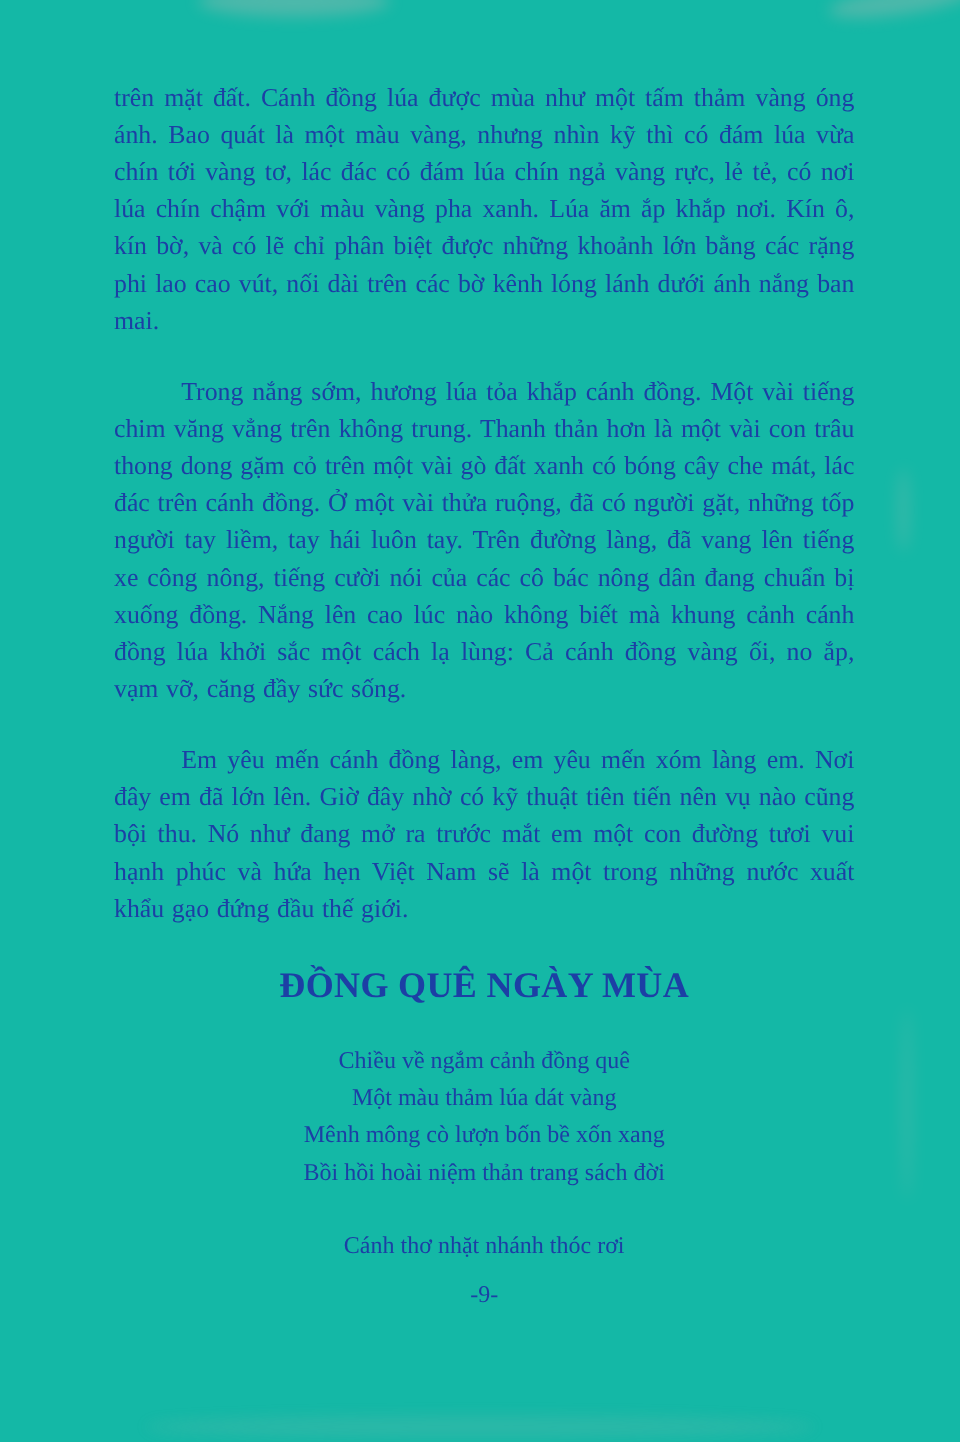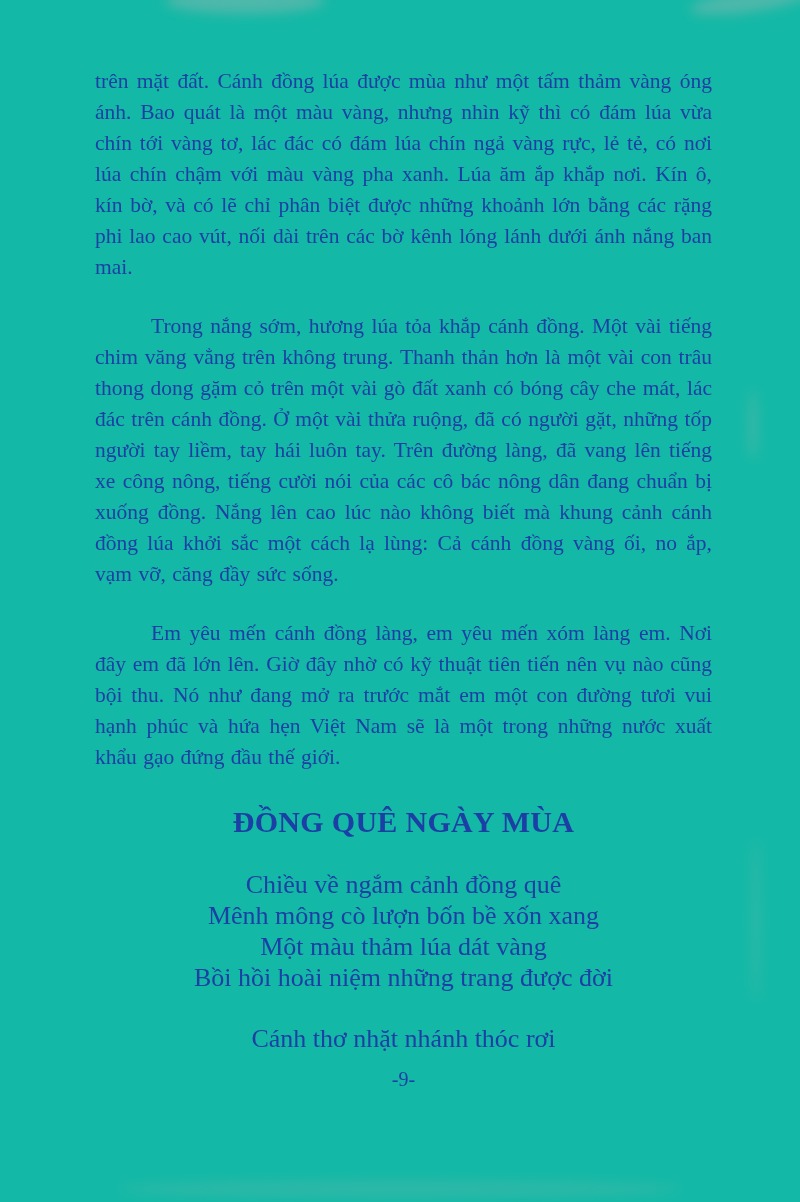--- a/index.html
+++ b/index.html
@@ -41,21 +41,21 @@
     font-size: 30px;
     font-weight: bold;
     text-align: center;
     letter-spacing: 0.3px;
   }
   .stanza {
     margin-top: 30px;
     text-align: center;
   }
   .stanza .poem-line {
-    font-size: 26px;
+    font-size: 20px;
     line-height: 31px;
   }
   .page-number {
     margin-top: 14px;
     text-align: center;
     font-size: 20px;
   }
   
   .artifact {
     position: absolute;
@@ -86,23 +86,23 @@
 
   <p class="para indent">Trong nắng sớm, hương lúa tỏa khắp cánh đồng. Một vài tiếng chim văng vẳng trên không trung. Thanh thản hơn là một vài con trâu thong dong gặm cỏ trên một vài gò đất xanh có bóng cây che mát, lác đác trên cánh đồng. Ở một vài thửa ruộng, đã có người gặt, những tốp người tay liềm, tay hái luôn tay. Trên đường làng, đã vang lên tiếng xe công nông, tiếng cười nói của các cô bác nông dân đang chuẩn bị xuống đồng. Nắng lên cao lúc nào không biết mà khung cảnh cánh đồng lúa khởi sắc một cách lạ lùng: Cả cánh đồng vàng ối, no ắp, vạm vỡ, căng đầy sức sống.</p>
 
   <p class="para indent">Em yêu mến cánh đồng làng, em yêu mến xóm làng em. Nơi đây em đã lớn lên. Giờ đây nhờ có kỹ thuật tiên tiến nên vụ nào cũng bội thu. Nó như đang mở ra trước mắt em một con đường tươi vui hạnh phúc và hứa hẹn Việt Nam sẽ là một trong những nước xuất khẩu gạo đứng đầu thế giới.</p>
 
 
   <h3 class="poem-title">ĐỒNG QUÊ NGÀY MÙA</h3>
 
   <div class="stanza">
     <div class="poem-line">Chiều về ngắm cảnh đồng quê</div>
+    <div class="poem-line">Một màu thảm lúa dát vàng</div>
     <div class="poem-line">Mênh mông cò lượn bốn bề xốn xang</div>
-    <div class="poem-line">Một màu thảm lúa dát vàng</div>
-    <div class="poem-line">Bồi hồi hoài niệm những trang được đời</div>
+    <div class="poem-line">Bồi hồi hoài niệm thản trang sách đời</div>
   </div>
 
   <div class="stanza">
     <div class="poem-line">Cánh thơ nhặt nhánh thóc rơi</div>
   </div>
 
   <div class="page-number">-9-</div>
 
 </div>
 

